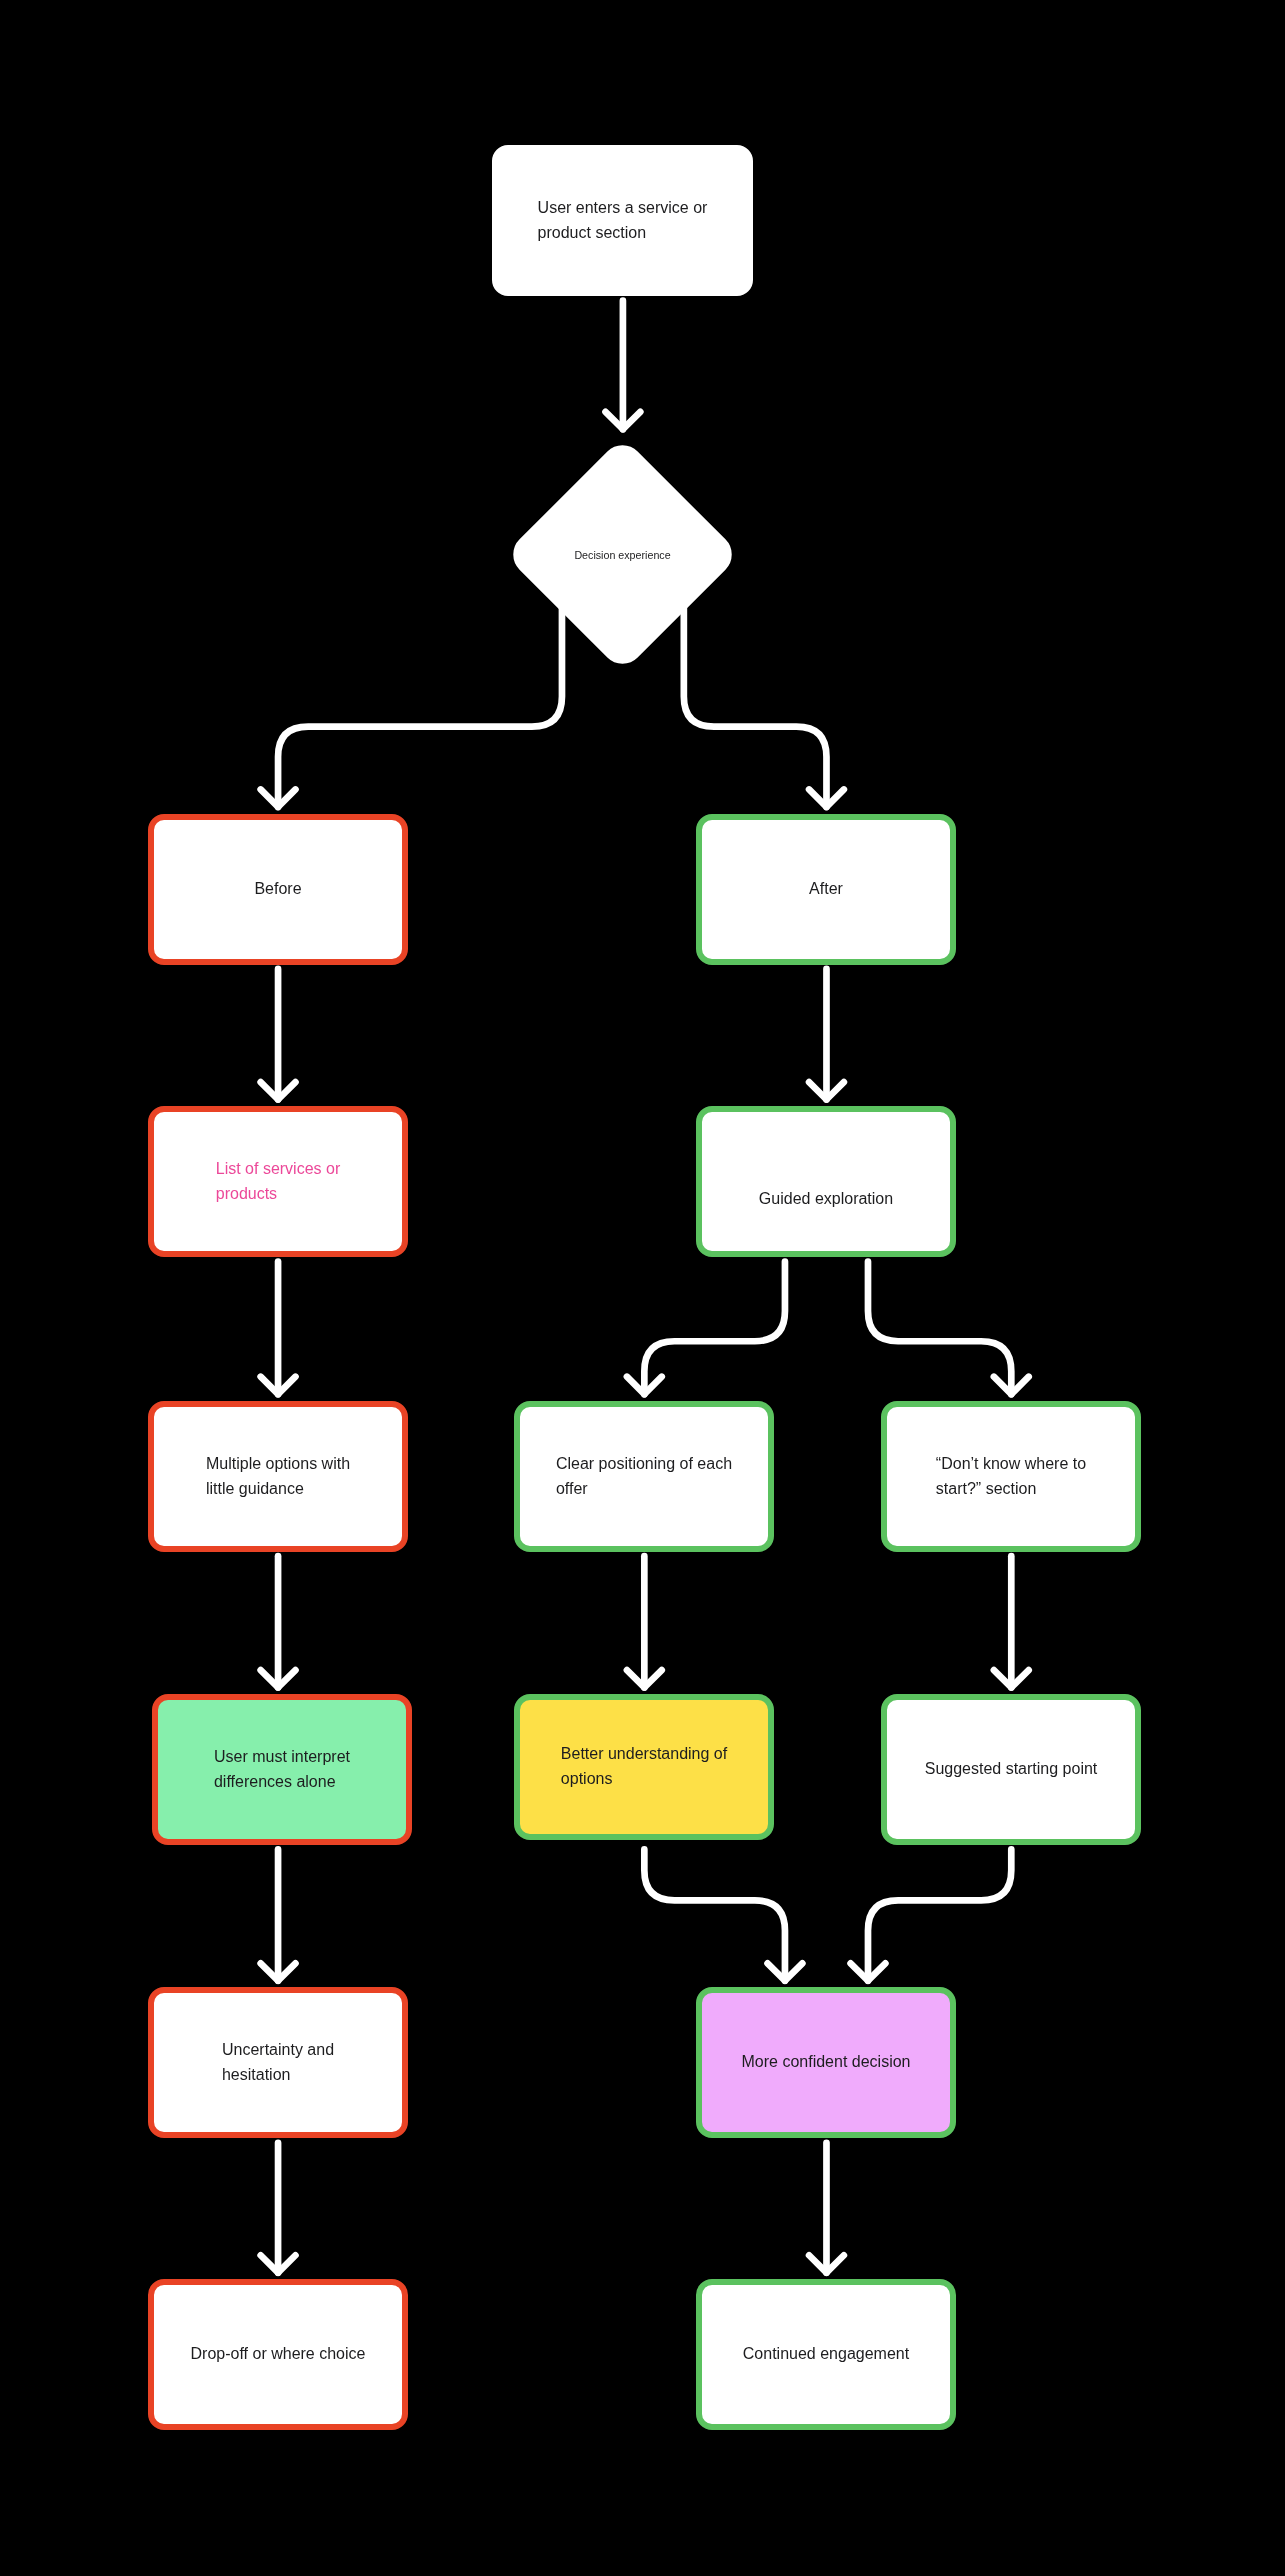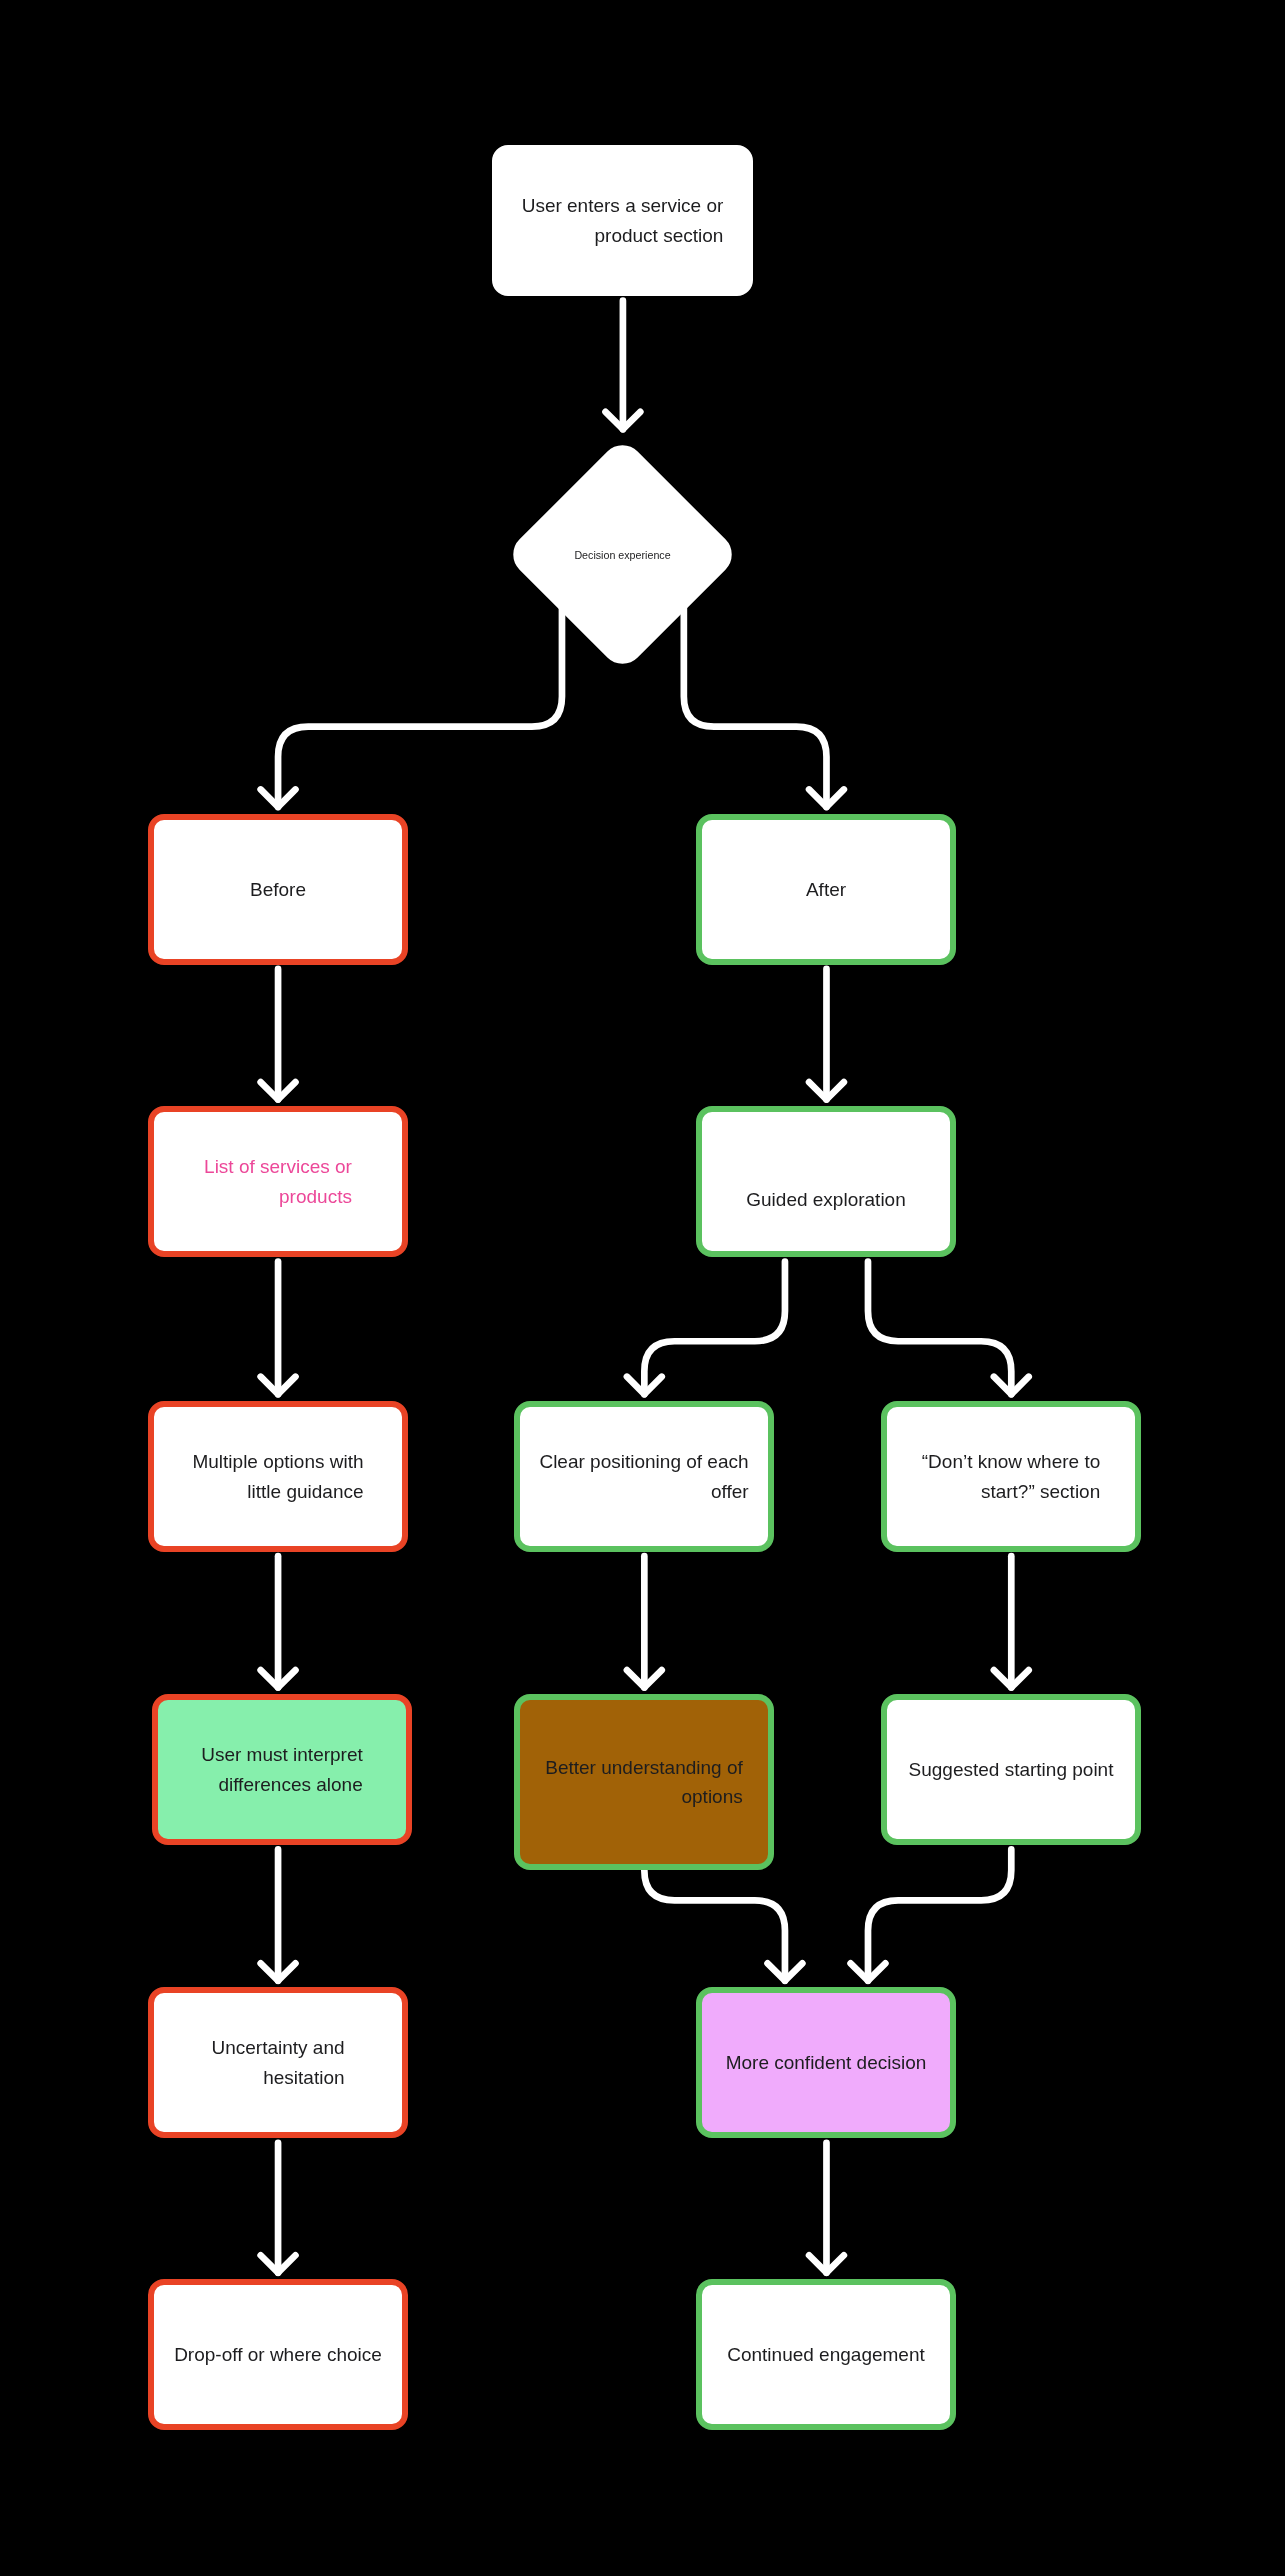--- a/index.html
+++ b/index.html
@@ -20,24 +20,24 @@
     display: flex;
     align-items: center;
     justify-content: center;
     background: #fff;
     border: 6px solid #fff;
     border-radius: 16px;
     box-sizing: border-box;
     z-index: 2;
   }
   .node .label {
-    font-size: 19px;
+    font-size: 16px;
     line-height: 1.55;
     font-weight: 400;
-    text-align: right;
+    text-align: left;
     white-space: pre-line;
     padding: 0 6.7px;
   }
   .diamond-wrap {
     position: absolute;
     display: flex;
     align-items: center;
     justify-content: center;
     z-index: 2;
   }
@@ -134,21 +134,21 @@
   <div class="node" style="left: 881px; top: 1401px; width: 260px; height: 151px; background: rgb(255, 255, 255); border-color: rgb(91, 194, 95);">
     <span class="label" style="color: rgb(29, 29, 31);">“Don’t know where to
 start?” section</span>
   </div>
 
   <div class="node" style="left: 152px; top: 1694px; width: 260px; height: 151px; background: #86efac; border-color: rgb(233, 67, 37);">
     <span class="label" style="color: rgb(29, 29, 31);">User must interpret
 differences alone</span>
   </div>
 
-  <div class="node" style="left: 514px; top: 1694px; width: 260px; height: 176px; background: #a16207; border-color: rgb(91, 194, 95);">
+  <div class="node" style="left: 514px; top: 1694px; width: 260px; height: 146px; background: #fde047; border-color: rgb(91, 194, 95);">
     <span class="label" style="color: rgb(29, 29, 31);">Better understanding of
 options</span>
   </div>
 
   <div class="node" style="left: 881px; top: 1694px; width: 260px; height: 151px; background: rgb(255, 255, 255); border-color: rgb(91, 194, 95);">
     <span class="label" style="color: rgb(29, 29, 31);">Suggested starting point</span>
   </div>
 
   <div class="node" style="left: 148px; top: 1987px; width: 260px; height: 151px; background: rgb(255, 255, 255); border-color: rgb(233, 67, 37);">
     <span class="label" style="color: rgb(29, 29, 31);">Uncertainty and

